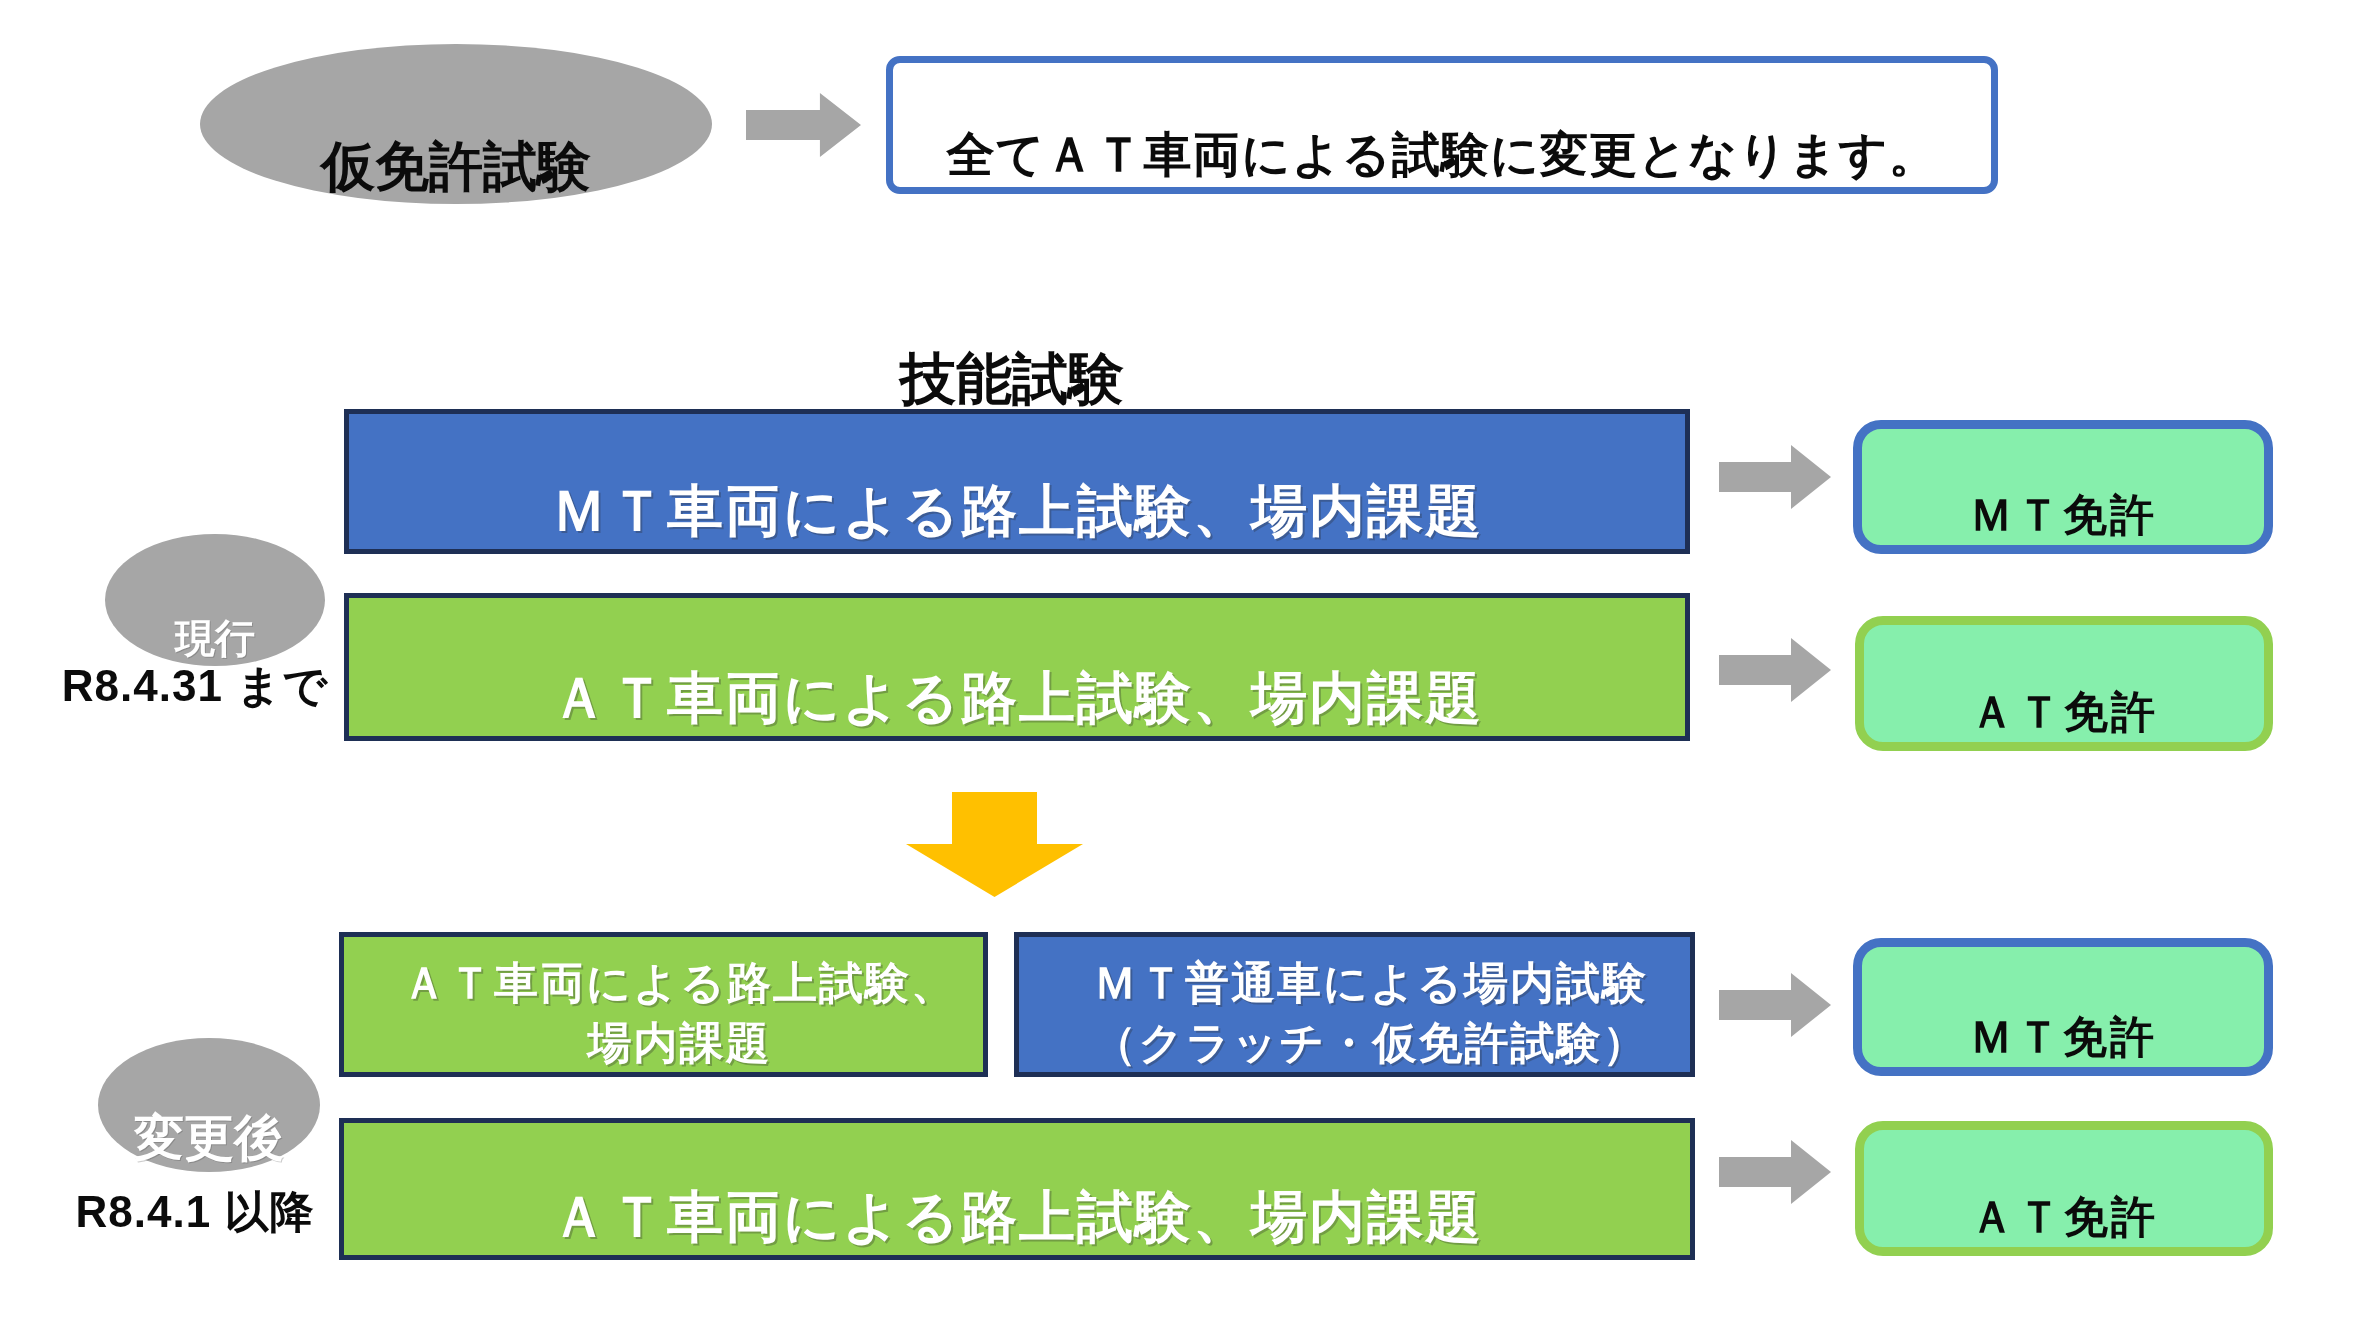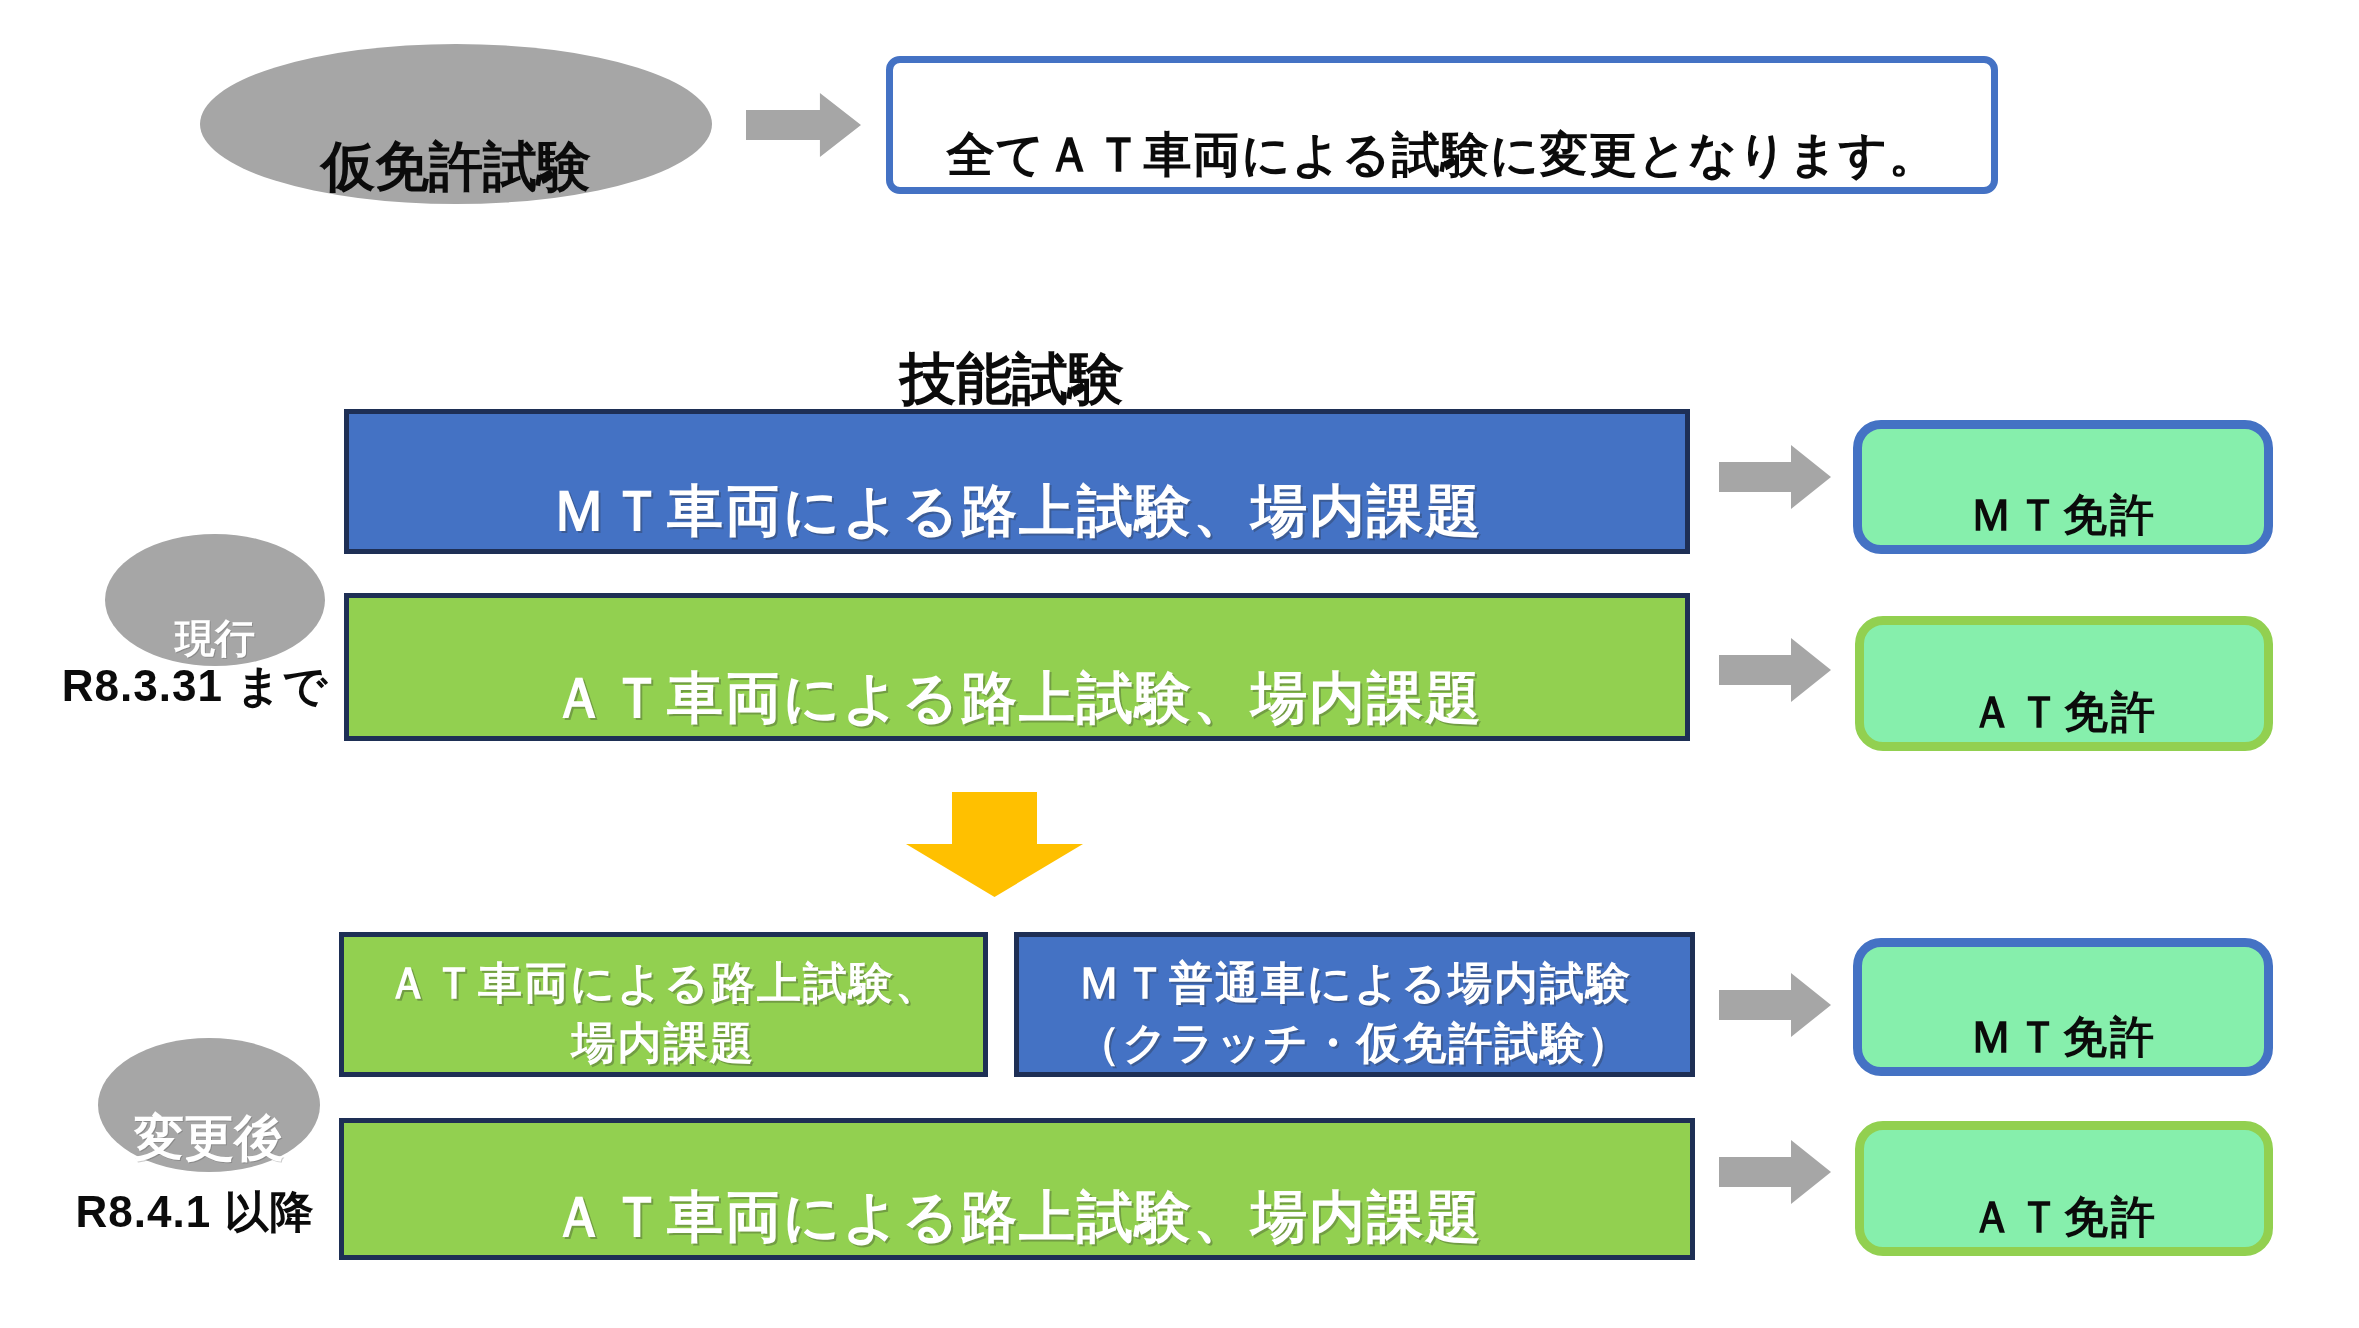--- a/index.html
+++ b/index.html
@@ -46,21 +46,21 @@
     border:5px solid var(--navy);
     color:var(--white-text);
     font-weight:bold;
     font-size:56px;
     letter-spacing:2px;
     text-shadow:2px 2px 0 rgba(40,40,40,.30);
     line-height:1.35;
   }
   .test-box.blue{background:var(--blue);}
   .test-box.green{background:var(--green);}
-  .test-box .two-line{display:block;}
+  .test-box .two-line{display:block;margin-left:16px;}
 
   
   .license-box{
     background:#86efac;
     border-radius:28px;
     color:var(--text);
     font-weight:bold;
     font-size:44px;
     letter-spacing:3px;
   }
@@ -124,21 +124,21 @@
       </svg>
   </div>
   <div class="abs license-box green-outline center" style="left:1855px;top:600px;width:418px;height:135px;">
     <span>ＡＴ免許</span>
   </div>
 
   <div class="abs ellipse light-text center" style="left:105px;top:534px;width:220px;height:132px;font-size:40px;">
     <span>現行</span>
   </div>
   <div class="abs period-label center" style="left:30px;top:660px;width:330px;height:56px;">
-    <span>R8.3.31 まで</span>
+    <span>R8.4.31 まで</span>
   </div>
 
   <div class="abs arrow-down" style="left:906px;top:792px;width:177px;height:105px;">
     <svg viewBox="0 0 177 105" preserveAspectRatio="none">
         <polygon points="46,0 131,0 131,52 177,52 88.5,105 0,52 46,52" fill="currentColor"></polygon>
       </svg>
   </div>
 
   <div class="abs test-box green center" style="left:339px;top:932px;width:649px;height:145px;font-size:44px;">
     <span class="two-line">

